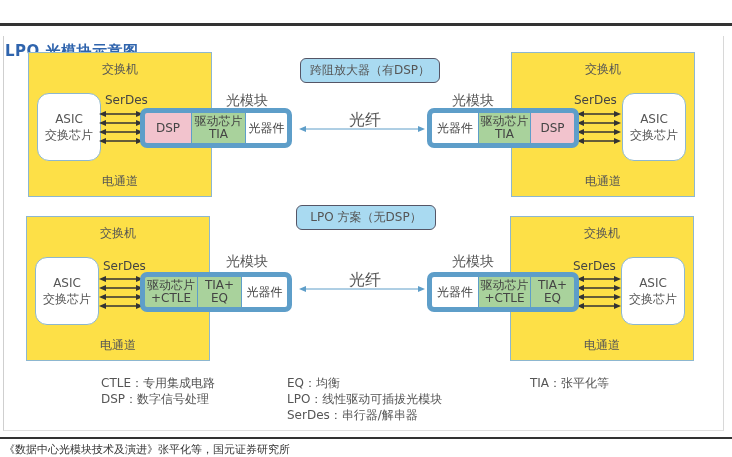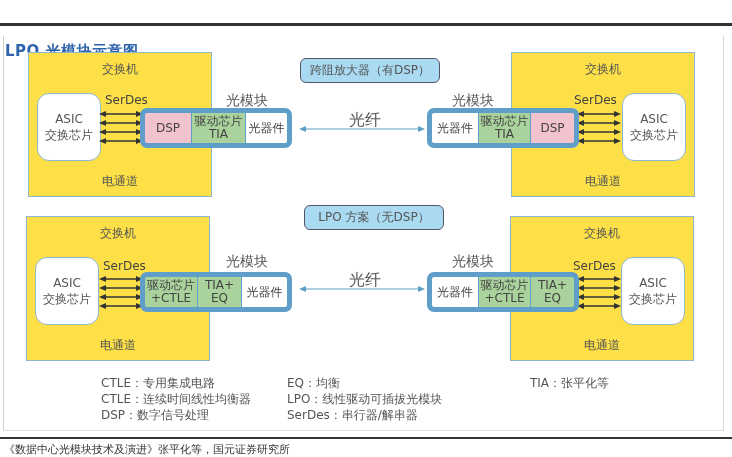--- a/index.html
+++ b/index.html
@@ -124,21 +124,21 @@
   </div>
   <div class="cell drv sep" style="width:52px;">
     <span>驱动芯片</span>
     <span>TIA</span>
   </div>
   <div class="cell dsp sep" style="flex:1;">
     <span>DSP</span>
   </div>
 </div>
 
-<div class="pill" style="left:304px; top:205px;">LPO 方案（无DSP）</div>
+<div class="pill" style="left:296px; top:205px;">LPO 方案（无DSP）</div>
 
 <div class="switch" style="left:26px; top:216px;">
   <div class="switch-label" style="top:8px;">交换机</div>
   <div class="asic" style="left:8px; top:40px;">
     <span>ASIC</span>
     <span>交换芯片</span>
   </div>
   <div class="serdes-label" style="left:76px; top:42px;">SerDes</div>
   <div class="switch-label" style="top:120px;">电通道</div>
 </div>
@@ -211,21 +211,20 @@
     <span>+CTLE</span>
   </div>
   <div class="cell drv sep" style="flex:1;">
     <span>TIA+</span>
     <span>EQ</span>
   </div>
 </div>
 
 <div class="legend" style="left:101px; top:375px;">
   <div>CTLE：专用集成电路</div>
-  <div>CTLE：连续时间线性均衡器</div>
   <div>DSP：数字信号处理</div>
 </div>
 <div class="legend" style="left:287px; top:375px;">
   <div>EQ：均衡</div>
   <div>LPO：线性驱动可插拔光模块</div>
   <div>SerDes：串行器/解串器</div>
 </div>
 <div class="legend" style="left:530px; top:375px;">
   <div>TIA：张平化等</div>
 </div>

